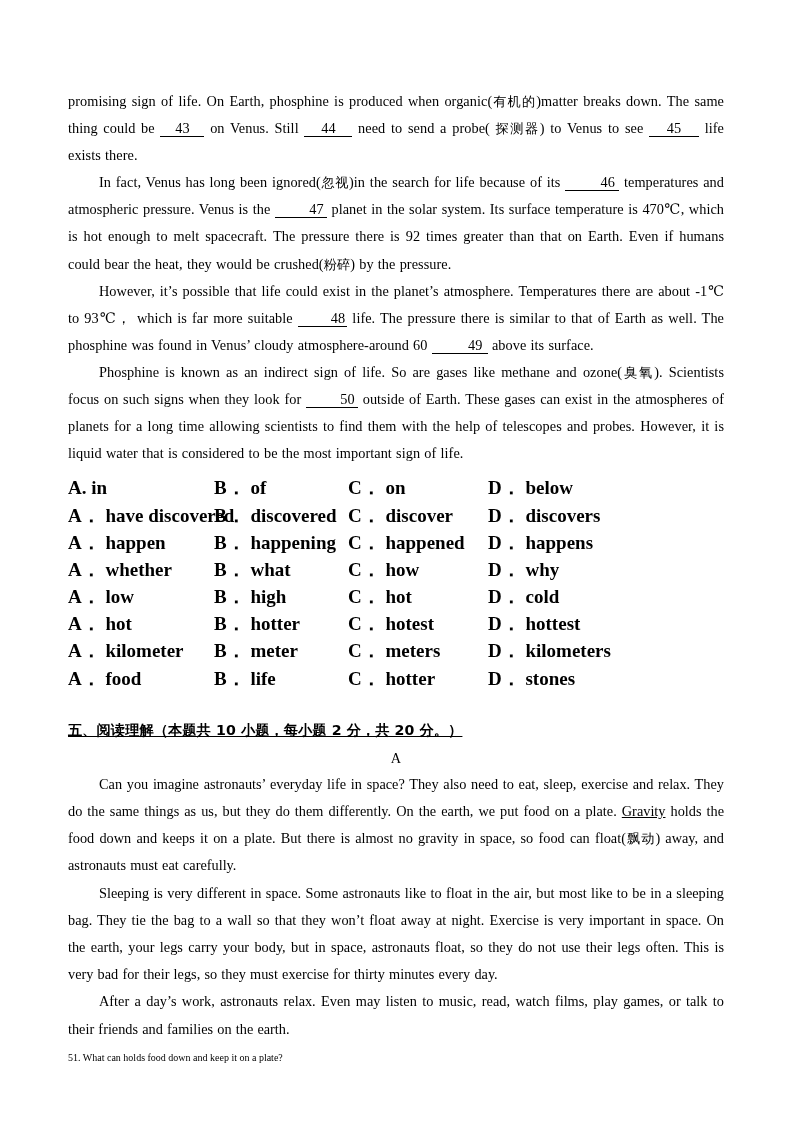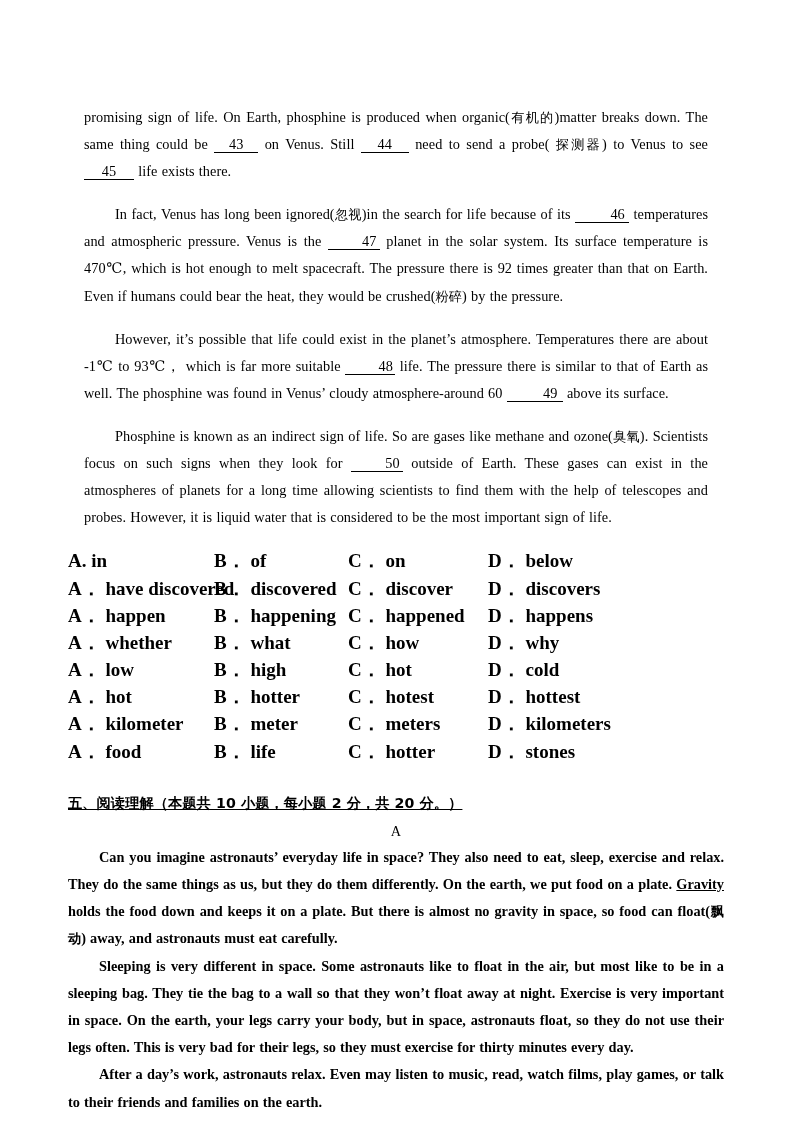--- a/index.html
+++ b/index.html
@@ -25,21 +25,21 @@
   }
   .content {
     position: absolute;
     left: 68px;
     top: 88px;
     width: 656px;
   }
 
   
   .passage p {
-    margin: 16px;
+    margin: 0;
     font-size: 14.3px;
     line-height: 27.1px;
     text-align: justify;
     text-justify: inter-word;
     letter-spacing: 0.05px;
     word-spacing: 0.6px;
   }
   .passage p.indent {
     text-indent: 31px;
   }
@@ -102,21 +102,21 @@
 
   
   .reading p {
     margin: 0;
     font-size: 14.3px;
     line-height: 27.2px;
     text-align: justify;
     text-justify: inter-word;
     word-spacing: 0.6px;
   }
-  .reading p.indent { text-indent: 31px; font-weight: bold; }
+  .reading p.indent { text-indent: 31px; }
   .uline { text-decoration: underline; }
 
   .question {
     margin-top: 1px;
     font-size: 10px;
     line-height: 27px;
   }
 </style>
 </head>
 <body>

